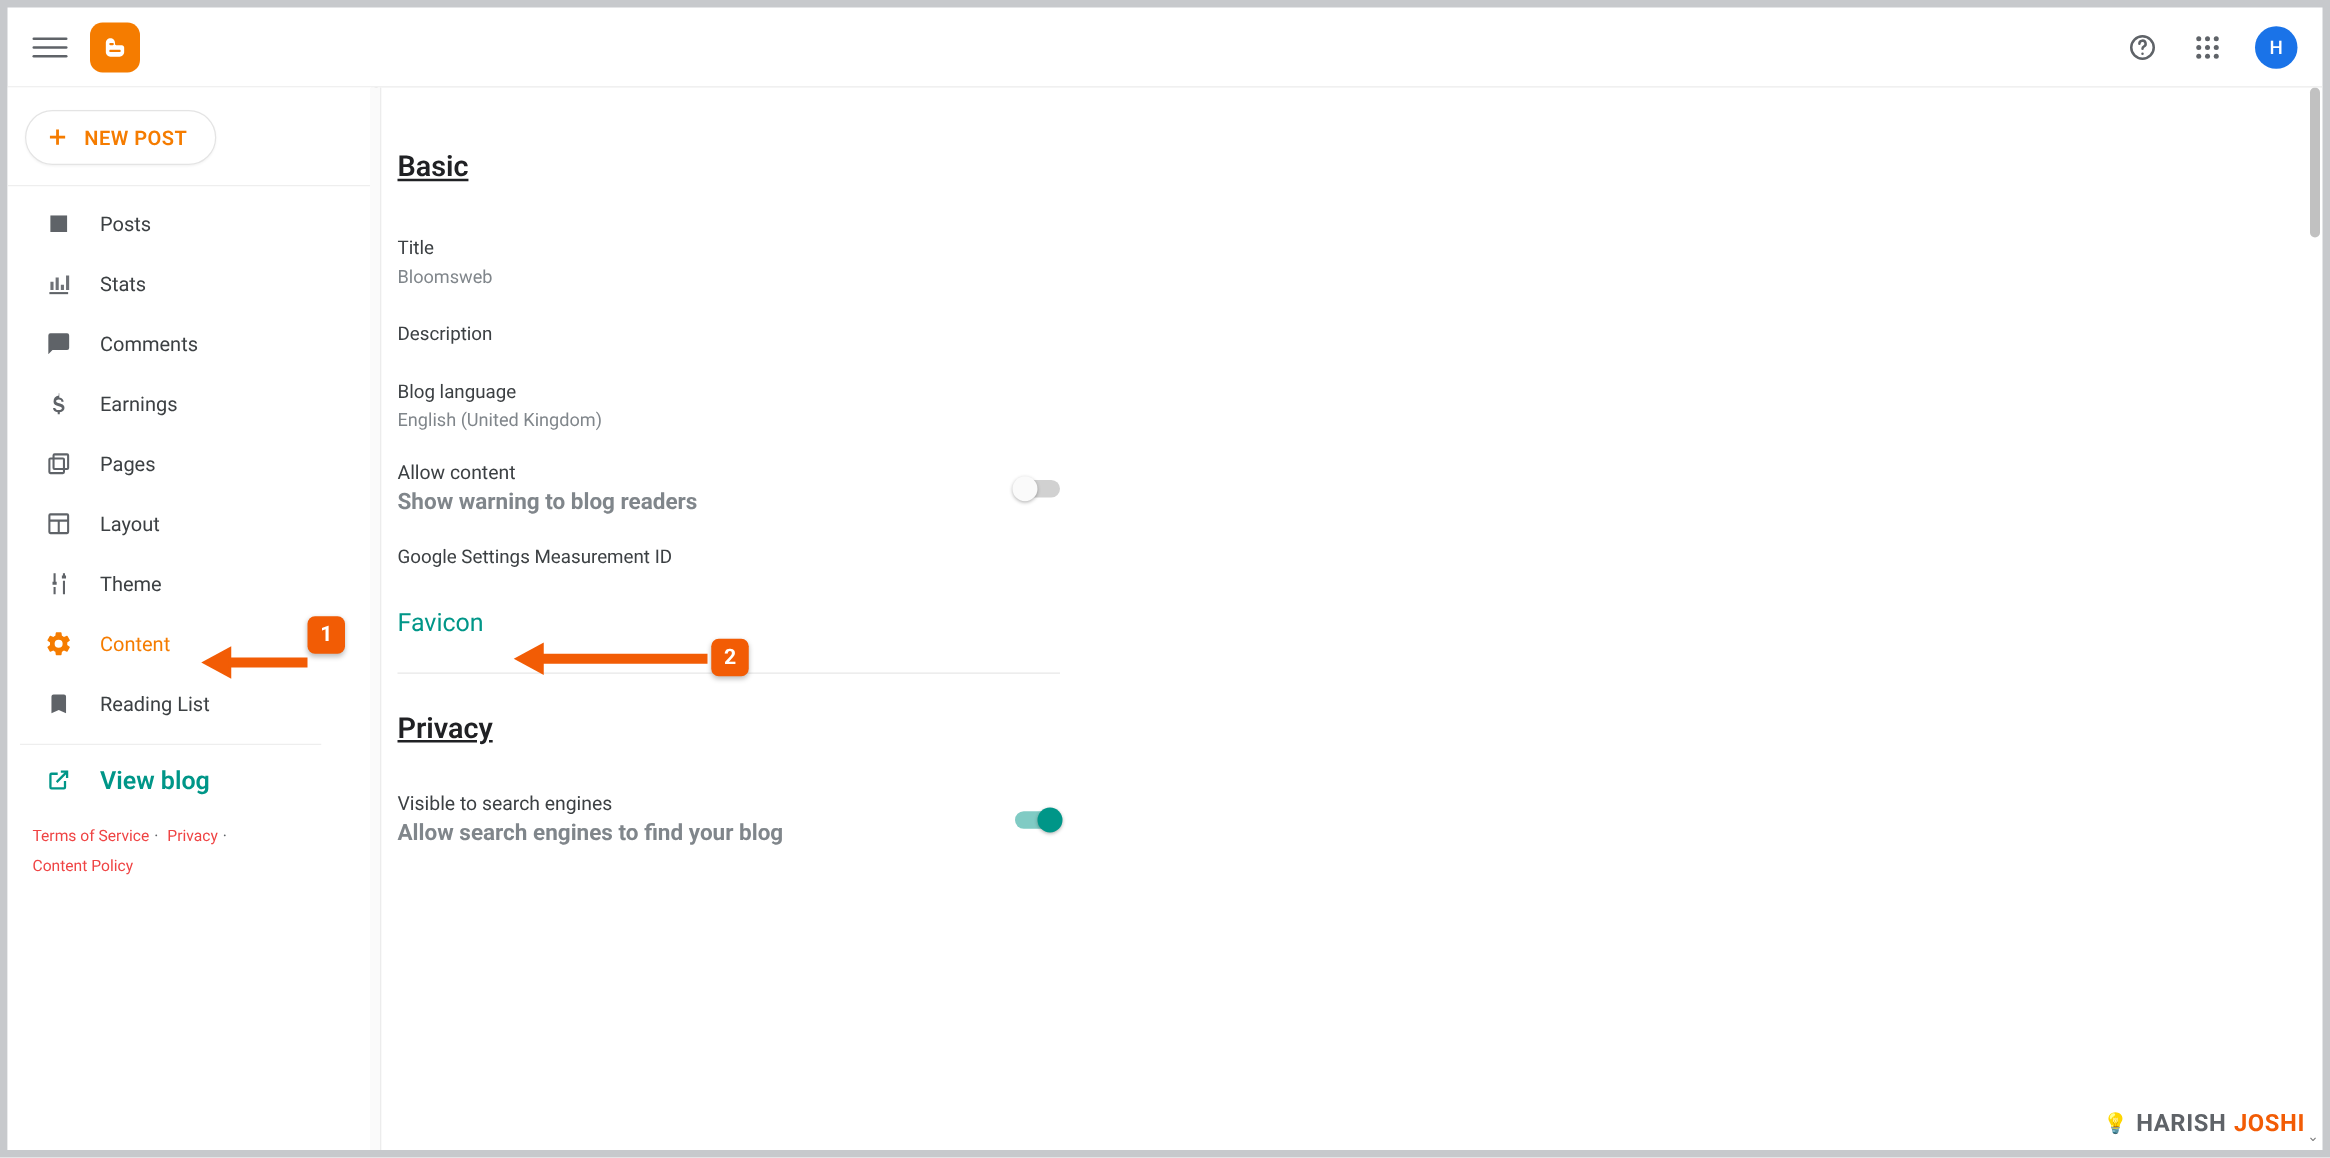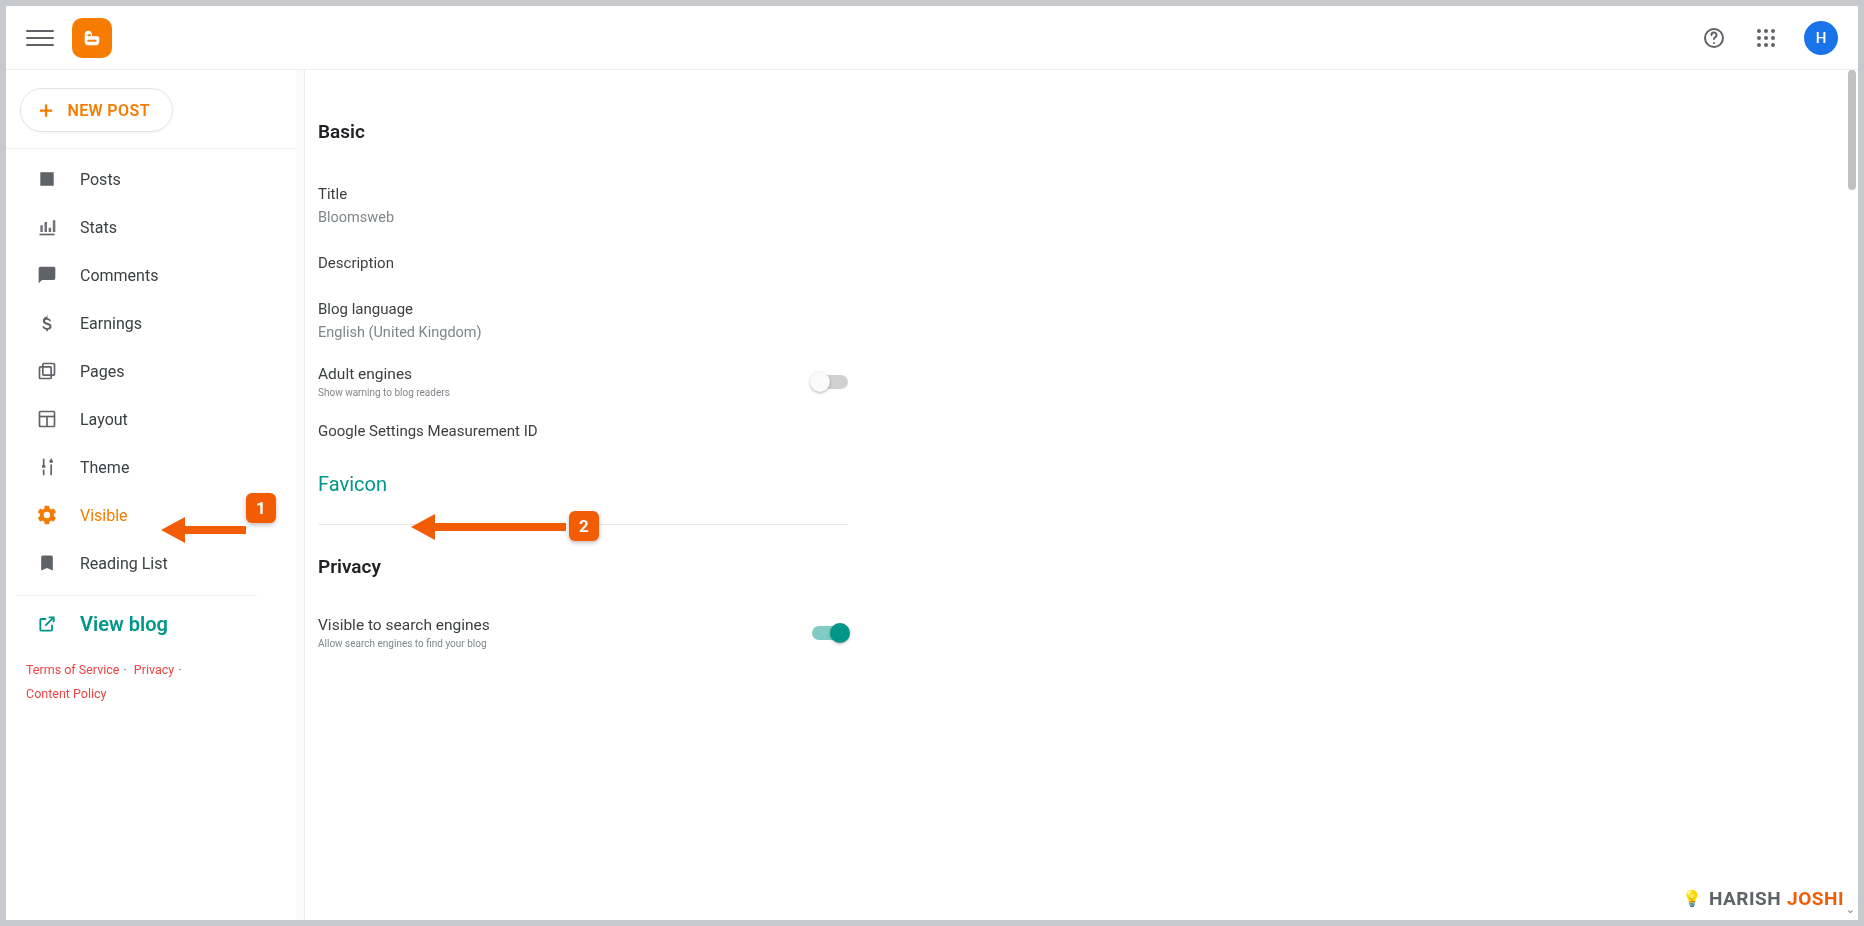--- a/index.html
+++ b/index.html
@@ -131,43 +131,44 @@
   .main {
     flex:1;
     overflow-y: auto;
     padding: 50px 0 40px 20px;
     position:relative;
   }
   .panel {
     width: 530px;
   }
   h2.section {
-    font-size: 19px;
+    font-size: 23px;
     font-weight: 600;
     color:#202124;
     margin-bottom: 28px;
+    text-decoration: underline;
   }
   .row {
     padding: 14px 0;
   }
   .row .k {
     font-size: 15px;
     color:#3c4043;
   }
   .row .v {
     font-size: 14.5px;
     color:#80868b;
     margin-top: 6px;
   }
   .row-toggle {
     display:flex; align-items:center; justify-content:space-between;
     padding: 10px 0;
   }
   .row-toggle .texts .k{font-size:15.5px;color:#3c4043;}
-  .row-toggle .texts .v{font-size:10px;color:#80868b;margin-top:4px;}
+  .row-toggle .texts .v{font-size:18px;color:#80868b;margin-top:4px;font-weight:bold;}
   .switch {
     width: 36px; height: 14px; border-radius: 8px;
     position: relative;
   }
   .switch.off { background:#d1d1d1; }
   .switch.off::after{
     content:""; position:absolute; left:-2px; top:-3px;
     width:20px; height:20px; border-radius:50%;
     background:#fafafa; box-shadow:0 1px 3px rgba(0,0,0,.3);
   }
@@ -356,21 +357,21 @@
             </svg>
         </span>
         <span class="label">Theme</span>
       </div>
       <div class="nav-item active">
         <span class="ico">
           <svg width="22" height="22" viewBox="0 0 24 24" fill="#f57c00">
               <path d="M19.4 13a7.8 7.8 0 0 0 .07-1 7.8 7.8 0 0 0-.07-1l2.1-1.65a.5.5 0 0 0 .12-.64l-2-3.46a.5.5 0 0 0-.61-.22l-2.5 1a7.6 7.6 0 0 0-1.73-1l-.38-2.65A.5.5 0 0 0 13.9 2h-4a.5.5 0 0 0-.5.42l-.38 2.65a7.6 7.6 0 0 0-1.73 1l-2.5-1a.5.5 0 0 0-.61.22l-2 3.46a.5.5 0 0 0 .12.64L4.4 11a7.8 7.8 0 0 0-.07 1 7.8 7.8 0 0 0 .07 1L2.3 14.65a.5.5 0 0 0-.12.64l2 3.46a.5.5 0 0 0 .61.22l2.5-1a7.6 7.6 0 0 0 1.73 1l.38 2.65a.5.5 0 0 0 .5.42h4a.5.5 0 0 0 .5-.42l.38-2.65a7.6 7.6 0 0 0 1.73-1l2.5 1a.5.5 0 0 0 .61-.22l2-3.46a.5.5 0 0 0-.12-.64zM11.9 15.5A3.5 3.5 0 1 1 15.4 12a3.5 3.5 0 0 1-3.5 3.5z"></path>
             </svg>
         </span>
-        <span class="label">Visible</span>
+        <span class="label">Content</span>
       </div>
       <div class="nav-item">
         <span class="ico">
           <svg width="20" height="20" viewBox="0 0 24 24" fill="#5f6368">
               <path d="M17 3H7a2 2 0 0 0-2 2v16l7-3 7 3V5a2 2 0 0 0-2-2z"></path>
             </svg>
         </span>
         <span class="label">Reading List</span>
       </div>
       <hr class="side-hr" style="margin-left:10px; margin-right:40px; margin-top:8px;">
@@ -408,21 +409,21 @@
           <div class="k">Description</div>
         </div>
 
         <div class="row">
           <div class="k">Blog language</div>
           <div class="v">English (United Kingdom)</div>
         </div>
 
         <div class="row-toggle">
           <div class="texts">
-            <div class="k">Adult engines</div>
+            <div class="k">Allow content</div>
             <div class="v">Show warning to blog readers</div>
           </div>
           <div class="switch off"></div>
         </div>
 
         <div class="row">
           <div class="k">Google Settings Measurement ID</div>
         </div>
 
         <span class="favicon-link">Favicon</span>

